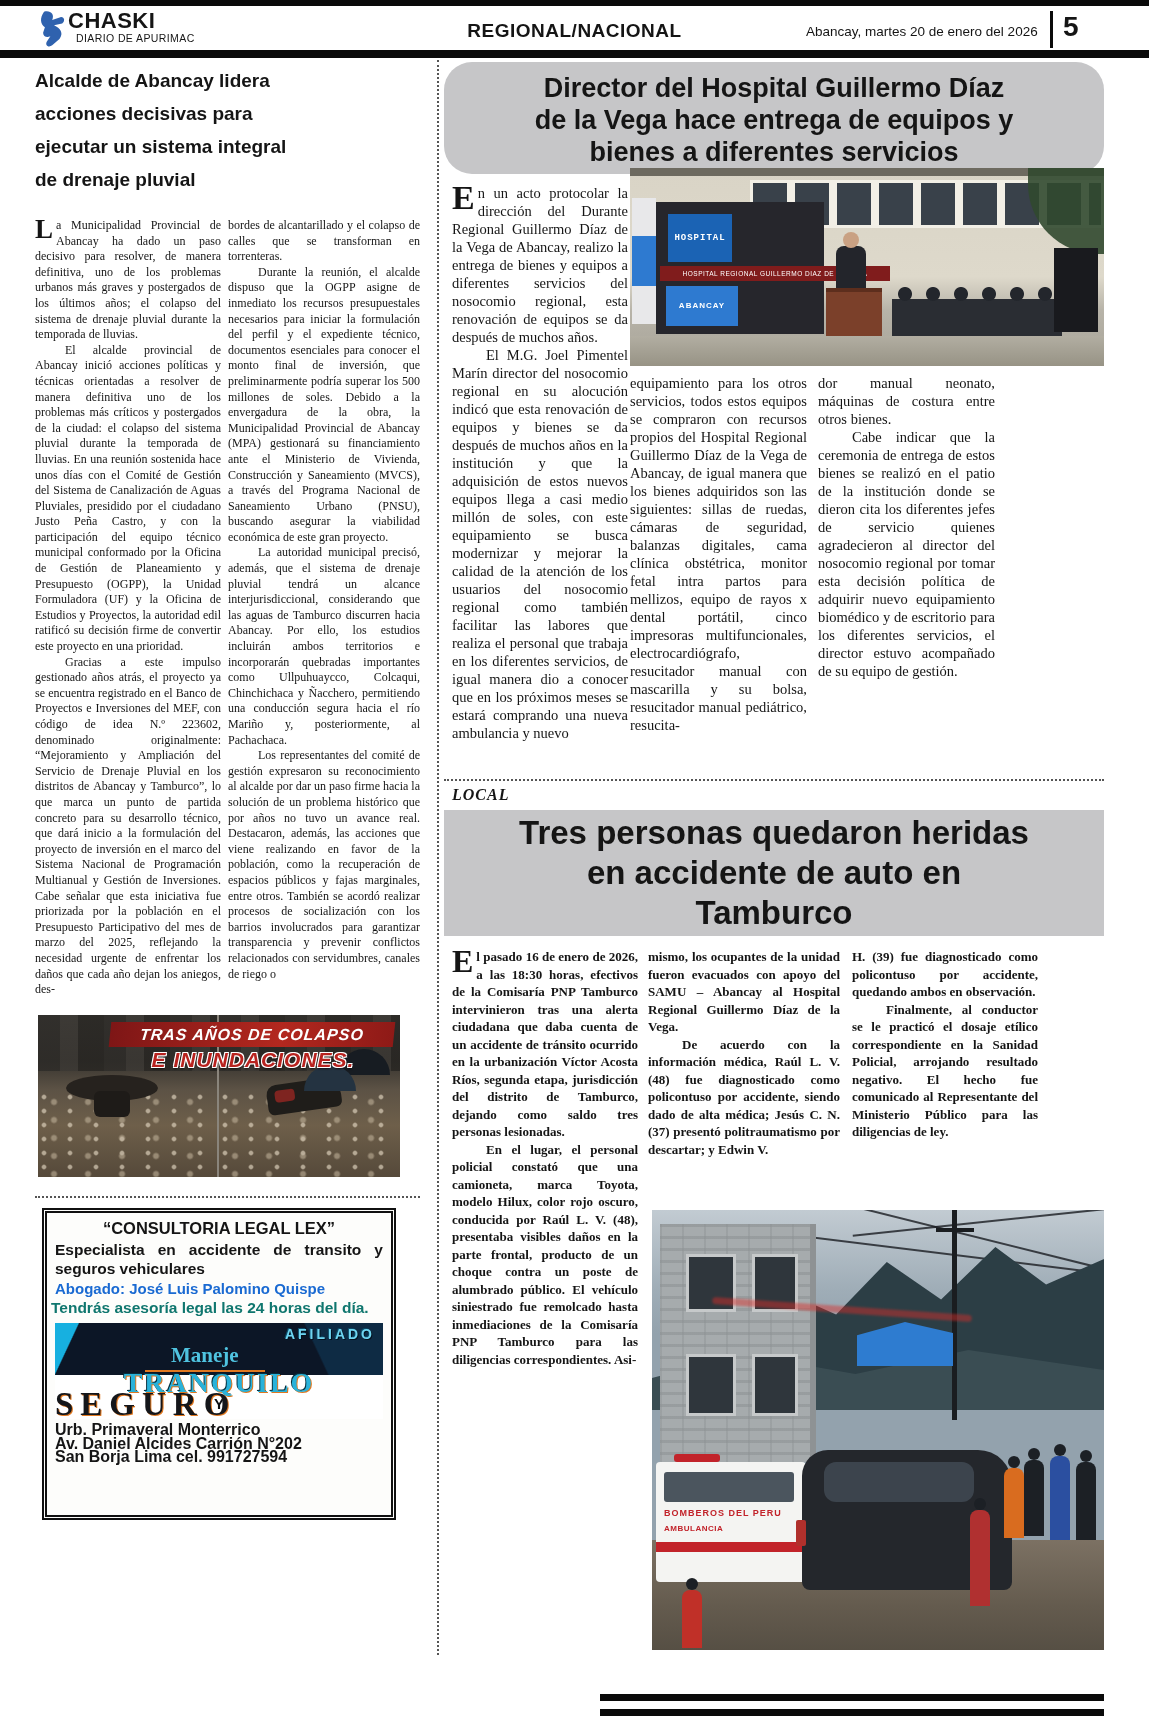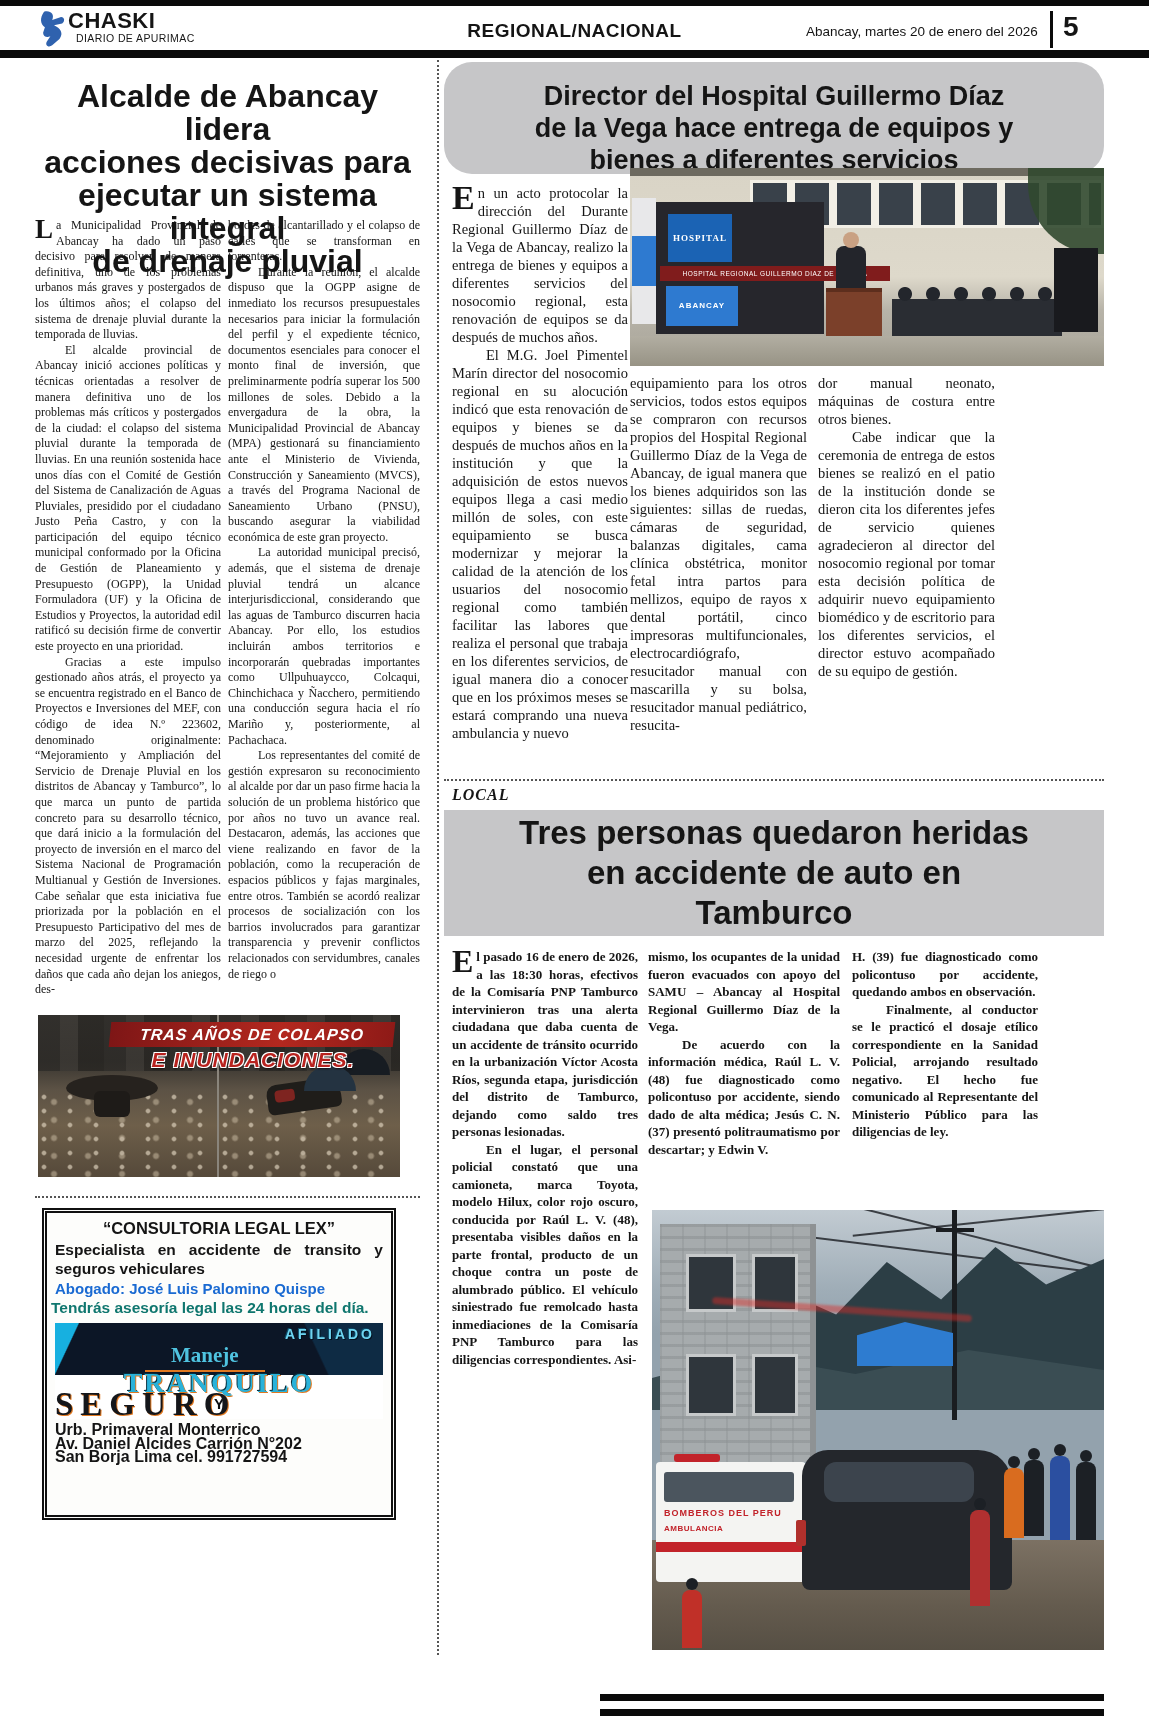--- a/index.html
+++ b/index.html
@@ -22,22 +22,22 @@
   .date{position:absolute;left:806px;top:24px;font-family:"Liberation Sans",sans-serif;font-size:13.5px;}
   .vbar{position:absolute;left:1050px;top:11px;width:3px;height:37px;background:#0a0a0a;}
   .pagenum{position:absolute;left:1063px;top:11px;font-family:"Liberation Sans",sans-serif;
            font-weight:bold;font-size:28px;}
 
   .vdivider{position:absolute;left:437px;top:60px;height:1595px;border-left:2px dotted #555;}
   .hdot-right{position:absolute;left:444px;top:779px;width:660px;border-top:2px dotted #555;}
   .hdot-left{position:absolute;left:35px;top:1196px;width:385px;border-top:2px dotted #555;}
 
   
-  .d-title{position:absolute;left:35px;top:80px;width:385px;text-align:center;
-           font-family:"Liberation Sans",sans-serif;font-weight:bold;font-size:32px;line-height:33px;}
+  .d-title{position:absolute;left:35px;top:64px;width:385px;text-align:left;
+           font-family:"Liberation Sans",sans-serif;font-weight:bold;font-size:19px;line-height:33px;}
   .d-col{position:absolute;top:218px;font-size:12px;line-height:15.6px;text-align:justify;}
   .d-col p{margin:0;}
   .d-col p.ind{text-indent:30px;}
   .d-c1{left:35px;width:186px;}
   .d-c2{left:228px;width:192px;}
   .drop{float:left;font-weight:bold;line-height:.85;padding-right:3px;}
   .d-drop{font-size:27px;}
 
   
   .flood{position:absolute;left:38px;top:1015px;width:362px;height:162px;overflow:hidden;
@@ -88,41 +88,41 @@
       font-weight:bold;font-size:28px;letter-spacing:2px;color:#29b2da;
       text-shadow:1px 1px 0 #e07820,-1px -1px 0 #06303f;}
   .ad-y{position:absolute;left:0;right:0;top:72px;text-align:center;font-weight:bold;font-size:15px;color:#0b0d10;}
   .ad-seguro{position:absolute;left:0;right:0;bottom:-4px;text-align:left;font-family:"Liberation Serif",serif;
       font-weight:bold;font-size:33px;letter-spacing:7px;color:#14161a;text-shadow:1px 1px 0 #e07820;}
   .ad-address{margin:4px 8px 0;font-weight:bold;font-size:16px;line-height:13.5px;}
 
   
   .titlebox{position:absolute;background:#c6c6c8;text-align:center;
       font-family:"Liberation Sans",sans-serif;font-weight:bold;}
-  .h-titlebox{left:444px;top:62px;width:660px;height:112px;font-size:27px;line-height:32px;padding-top:18px;box-sizing:border-box;border-radius:28px;}
+  .h-titlebox{left:444px;top:62px;width:660px;height:112px;font-size:27px;line-height:32px;padding-top:10px;box-sizing:border-box;border-radius:28px;}
   .h-col{position:absolute;font-size:14.5px;line-height:18px;text-align:justify;}
   .h-col p{margin:0;}
   .h-col p.ind{text-indent:34px;}
   .h-c1{left:452px;top:184px;width:176px;}
   .h-c2{left:630px;top:374px;width:177px;}
   .h-c3{left:818px;top:374px;width:177px;}
   .h-drop{font-size:34px;}
 
   
   .hphoto{position:absolute;left:630px;top:168px;width:474px;height:198px;overflow:hidden;
      background:linear-gradient(180deg,#d9d4c6 0%,#ded9cb 55%,#b7b3a8 72%,#a7a398 100%);}
   .hp-roof{position:absolute;left:0;top:0;right:0;height:8px;background:#6d6a60;}
   .hp-windows{position:absolute;left:120px;top:12px;right:0;height:42px;
      background:repeating-linear-gradient(90deg,#39414a 0 34px,#f2efe6 34px 42px);border:3px solid #f2efe6;}
   .hp-trees{position:absolute;right:-14px;top:0;width:90px;height:86px;background:#31492f;border-radius:0 0 0 70px;opacity:.9;}
   .hp-entry{position:absolute;left:26px;top:34px;width:168px;height:132px;background:#26262c;}
   .hp-banner-l{position:absolute;left:2px;top:30px;width:24px;height:126px;
      background:linear-gradient(180deg,#e8e8ea 0 30%,#2e7ad0 30% 70%,#e8e8ea 70%);}
   .hp-sign1{position:absolute;left:38px;top:46px;width:64px;height:48px;background:#1b63b4;color:#fff;
-     font-family:Liberation Serif, serif;font-weight:bold;font-size:9px;text-align:center;line-height:48px;letter-spacing:1px;}
+     font-family:Liberation Mono, monospace;font-weight:bold;font-size:9px;text-align:center;line-height:48px;letter-spacing:1px;}
   .hp-redbanner{position:absolute;left:30px;top:98px;width:230px;height:15px;background:#801c1c;color:#fff;
      font-family:"Liberation Sans",sans-serif;font-size:6.5px;line-height:15px;text-align:center;letter-spacing:.5px;white-space:nowrap;overflow:hidden;}
   .hp-sign2{position:absolute;left:36px;top:118px;width:72px;height:40px;background:#2e7ad0;color:#fff;
      font-family:"Liberation Sans",sans-serif;font-weight:bold;font-size:8px;text-align:center;line-height:40px;letter-spacing:1px;}
   .hp-speaker{position:absolute;left:206px;top:78px;width:30px;height:78px;background:#23252b;border-radius:8px 8px 0 0;}
   .hp-speaker:before{content:"";position:absolute;left:7px;top:-14px;width:16px;height:16px;border-radius:50%;background:#c9a183;}
   .hp-podium{position:absolute;left:196px;top:120px;width:56px;height:76px;background:#7b402a;border-top:4px solid #5d2e1d;}
   .hp-crowd{position:absolute;left:262px;top:118px;width:170px;height:52px;
      background-image:radial-gradient(circle at 13px 8px,#23262c 6.5px,transparent 7.5px),
                       linear-gradient(180deg,transparent 0 13px,#2a2d33 13px);

